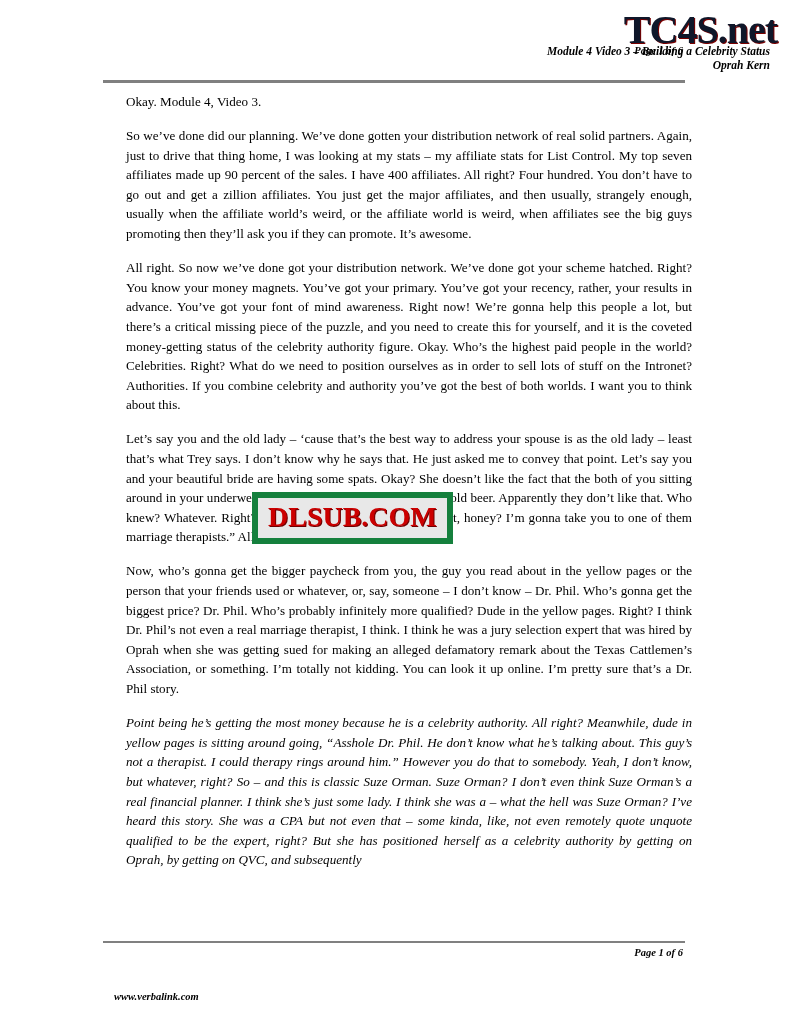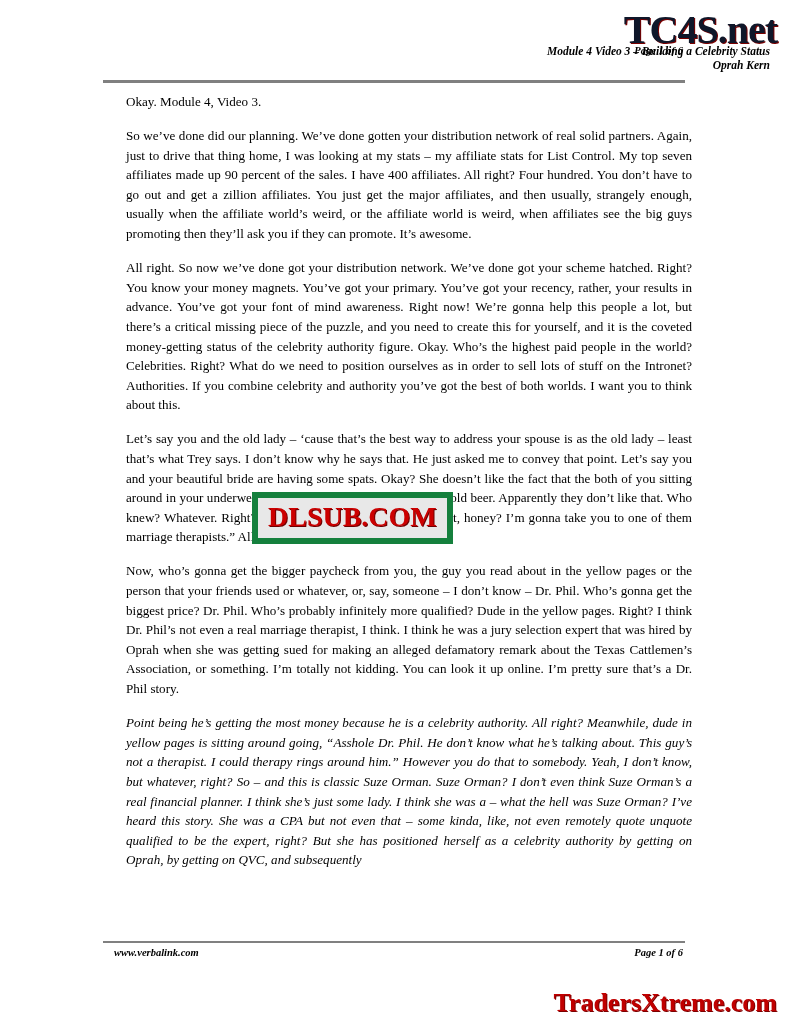--- a/index.html
+++ b/index.html
@@ -115,21 +115,21 @@
   .rule-bottom {
     position: absolute;
     top: 941px;
     left: 103px;
     width: 582px;
     height: 2px;
     background: #808080;
   }
   .footer-left {
     position: absolute;
-    top: 947px;
+    top: 991px;
     left: 114px;
     font-size: 10.5px;
     font-weight: bold;
     font-style: italic;
     color: #000;
   }
   .footer-right {
     position: absolute;
     top: 947px;
     right: 108px;
@@ -177,15 +177,14 @@
     <p>Now, who’s gonna get the bigger paycheck from you, the guy you read about in the yellow pages or the person that your friends used or whatever, or, say, someone – I don’t know – Dr. Phil.  Who’s gonna get the biggest price?  Dr. Phil.  Who’s probably infinitely more qualified?  Dude in the yellow pages.  Right?  I think Dr. Phil’s not even a real marriage therapist, I think.  I think he was a jury selection expert that was hired by Oprah when she was getting sued for making an alleged defamatory remark about the Texas Cattlemen’s Association, or something.  I’m totally not kidding.  You can look it up online.  I’m pretty sure that’s a Dr. Phil story.</p>
     <p>Point being he’s getting the most money because he is a celebrity authority.  All right?  Meanwhile, dude in yellow pages is sitting around going, “Asshole Dr. Phil.  He don’t know what he’s talking about.  This guy’s not a therapist.  I could therapy rings around him.”  However you do that to somebody.  Yeah, I don’t know, but whatever, right?  So – and this is classic Suze Orman.  Suze Orman?  I don’t even think Suze Orman’s a real financial planner.  I think she’s just some lady.  I think she was a – what the hell was Suze Orman?  I’ve heard this story.  She was a CPA but not even that – some kinda, like, not even remotely quote unquote qualified to be the expert, right?  But she has positioned herself as a celebrity authority by getting on Oprah, by getting on QVC, and subsequently</p>
   </div>
 
   <div class="wm-center">DLSUB.COM</div>
 
   <div class="rule-bottom"></div>
   <div class="footer-left">www.verbalink.com</div>
   <div class="footer-right">Page 1 of 6</div>
 
-  <div class="wm-bottom">TradersXtreme.com</div>
 
 </div>
 
 </body></html>

